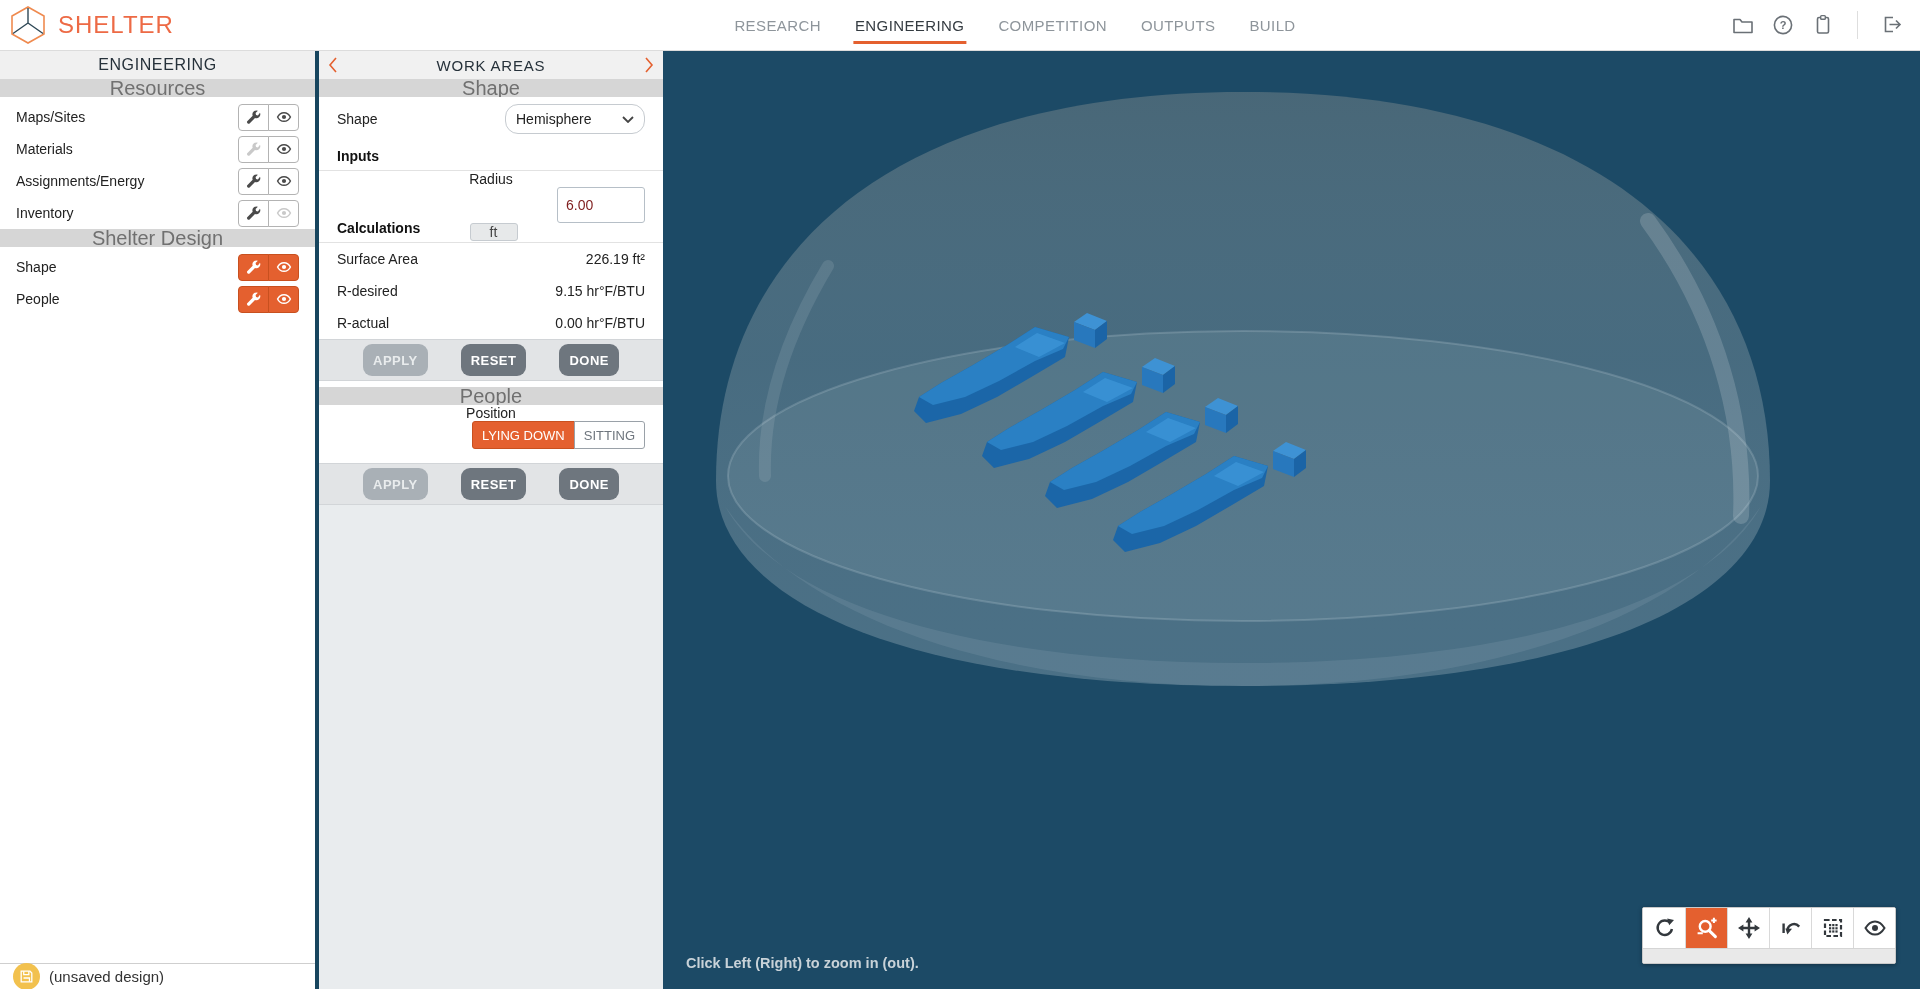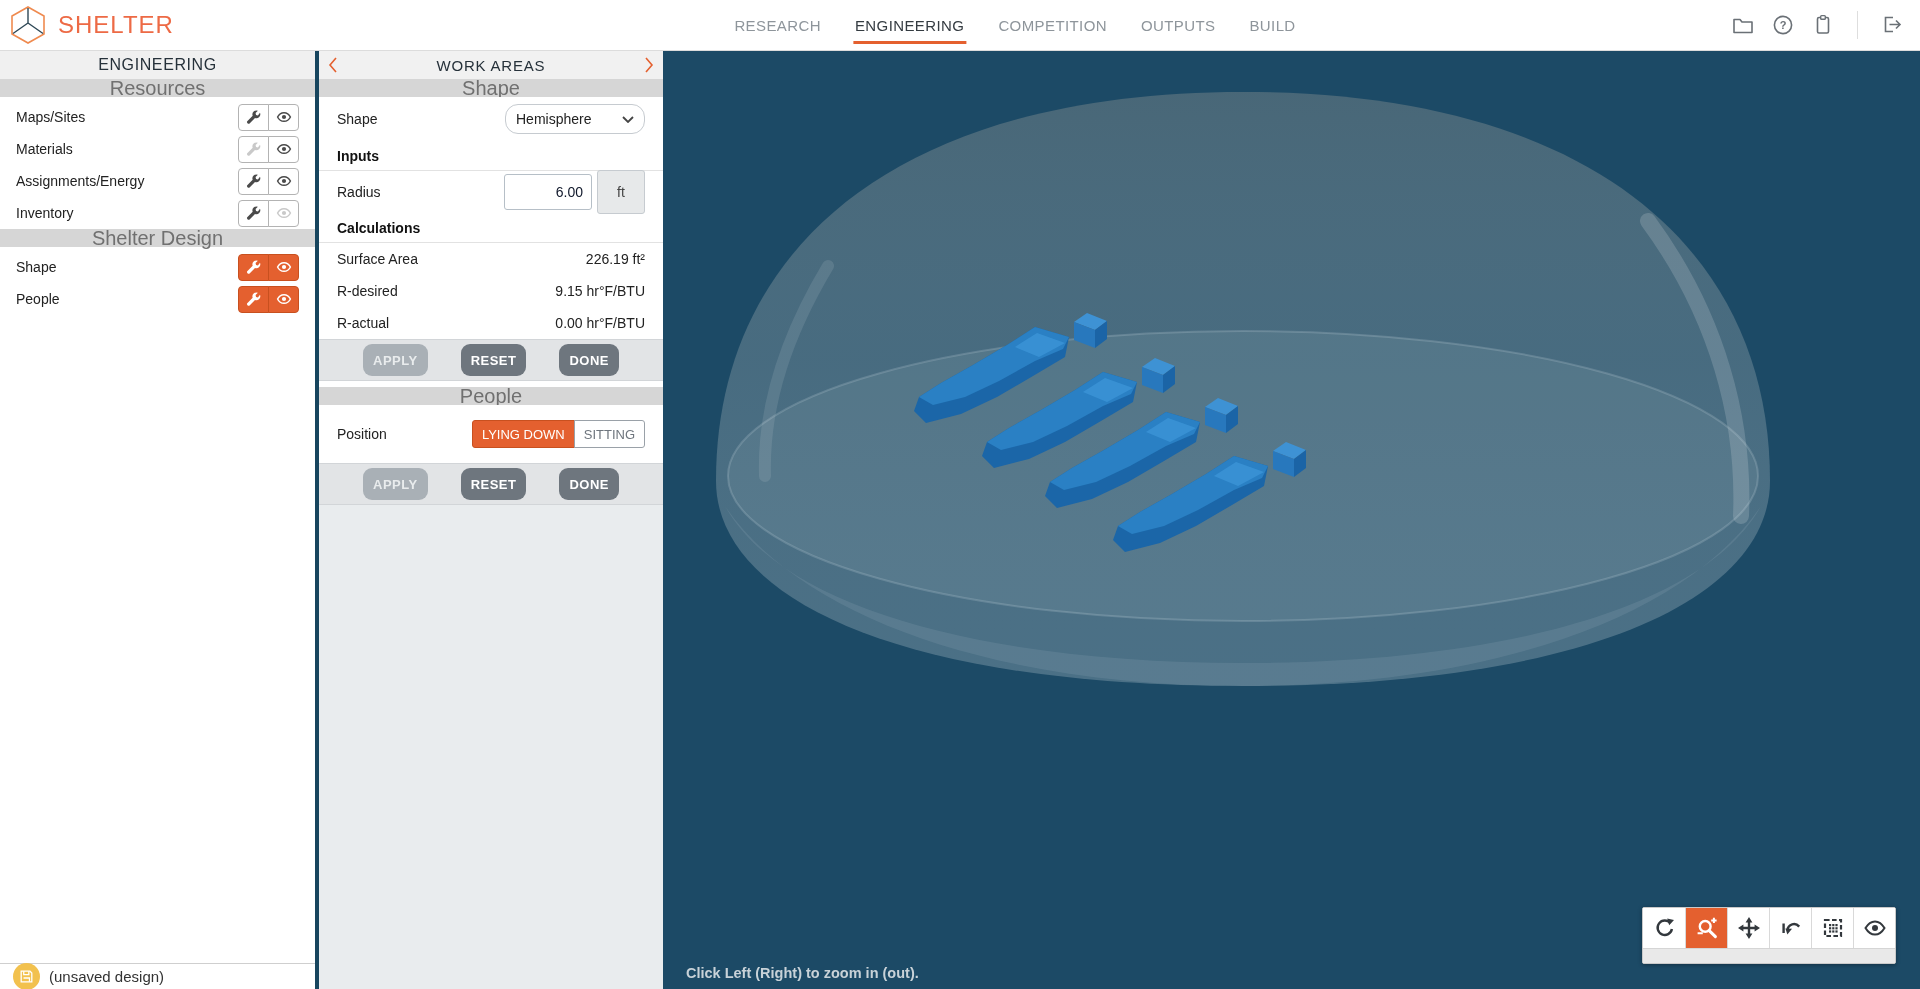--- a/index.html
+++ b/index.html
@@ -47,39 +47,39 @@
   .wa-header { height:28px; background:#f1f1f1; display:flex; align-items:center; justify-content:center; font-size:15px; letter-spacing:0.8px; color:#26313a; position:relative; }
   .wa-chevron { position:absolute; top:0; bottom:0; display:flex; align-items:center; color:#E4602F; cursor:pointer; width:20px; justify-content:center; }
   .wa-chevron.left { left:4px; } .wa-chevron.right { right:4px; }
   .wa-white { background:#fff; }
   .field-row { display:flex; align-items:center; padding:0 18px; }
   .field-row .lbl { font-size:14px; color:#222; }
   .shape-row { height:44px; }
   .dropdown { margin-left:auto; width:140px; height:30px; border:1px solid #c6cbd0; border-radius:13px; background:#fff; display:flex; align-items:center; padding:0 10px; font-size:14px; color:#222; cursor:pointer; }
   .dropdown .dd-caret { margin-left:auto; color:#444; display:flex; }
   .sub-header { height:30px; display:flex; align-items:center; padding:0 18px; font-size:14px; font-weight:bold; color:#111; border-bottom:1px solid #e2e2e2; }
-  .radius-row { height:42px; }
-  .radius-input { margin-left:auto; width:88px; height:28px; border:1px solid #b6bfc7; border-radius:3px; font-size:14px; color:#0f172a; padding:17px 8px; font-family:"Liberation Sans",sans-serif;text-align:right; }
+  .radius-row { height:42px;flex-direction:column; }
+  .radius-input { margin-left:auto; width:88px; height:28px; border:1px solid #b6bfc7; border-radius:3px; font-size:14px; color:#7f1d1d; padding:17px 8px; font-family:"Liberation Sans",sans-serif; }
   .unit-badge { width:48px; height:44px; margin-left:5px; background:#e7e9ea; border:1px solid #c6cbd0; border-radius:3px; display:flex; align-items:center; justify-content:center; font-size:14px; color:#444; }
   .calc-row { height:32px; display:flex; align-items:center; justify-content:space-between; padding:0 18px; font-size:14px; color:#222; }
   .btn-bar { height:42px; background:#e2e4e6; border-top:1px solid #d2d5d8; border-bottom:1px solid #d2d5d8; display:flex; align-items:center; justify-content:space-between; padding:0 44px; }
   .bar-btn { height:32px; padding:0 10px; border:none; border-radius:9px; font-size:13px; font-weight:bold; letter-spacing:0.5px; color:#fff; background:#6E767E; cursor:pointer; font-family:"Liberation Sans",sans-serif; }
   .bar-btn.disabled { background:#A9B0B6; color:#e9eced; cursor:default; }
   .gap6 { height:6px; background:#fff; }
-  .position-row { height:58px; }
+  .position-row { height:58px;flex-direction:column; }
   .toggle { margin-left:auto; display:flex; }
   .toggle-opt { height:28px; display:flex; align-items:center; padding:0 9px; font-size:13px; cursor:pointer; border:1px solid #9aa1a8; background:#fff; color:#6e757d; }
   .toggle-opt.selected { background:#E4602F; border-color:#c8501f; color:#fff; }
   .toggle-opt:first-child { border-radius:3px 0 0 3px; }
   .toggle-opt:last-child { border-radius:0 3px 3px 0; margin-left:-1px; }
 
   
   .viewport { flex:1; position:relative; background:#1C4A66; overflow:hidden; }
   .scene-svg { position:absolute; inset:0; }
-  .vp-hint { position:absolute; left:23px; bottom:8px; font-size:14.5px; font-weight:bold; color:#c8d2d8; }
+  .vp-hint { position:absolute; left:23px; bottom:18px; font-size:14.5px; font-weight:bold; color:#c8d2d8; }
   .vp-toolbar { position:absolute; right:24px; bottom:25px; background:#fff; border:1px solid #c9c9c9; box-shadow:0 1px 4px rgba(0,0,0,0.35); border-radius:2px; }
   .vp-tb-row { display:flex; }
   .vp-tb-btn { width:42px; height:40px; display:flex; align-items:center; justify-content:center; color:#33383d; cursor:pointer; border-left:1px solid #d9d9d9; background:#fff; }
   .vp-tb-btn:first-child { border-left:none; }
   .vp-tb-btn.active { background:#E4602F; color:#fff; }
   .vp-tb-strip { height:15px; background:#e9e9e9; border-top:1px solid #d5d5d5; }
 </style>
 </head>
 <body>
 

